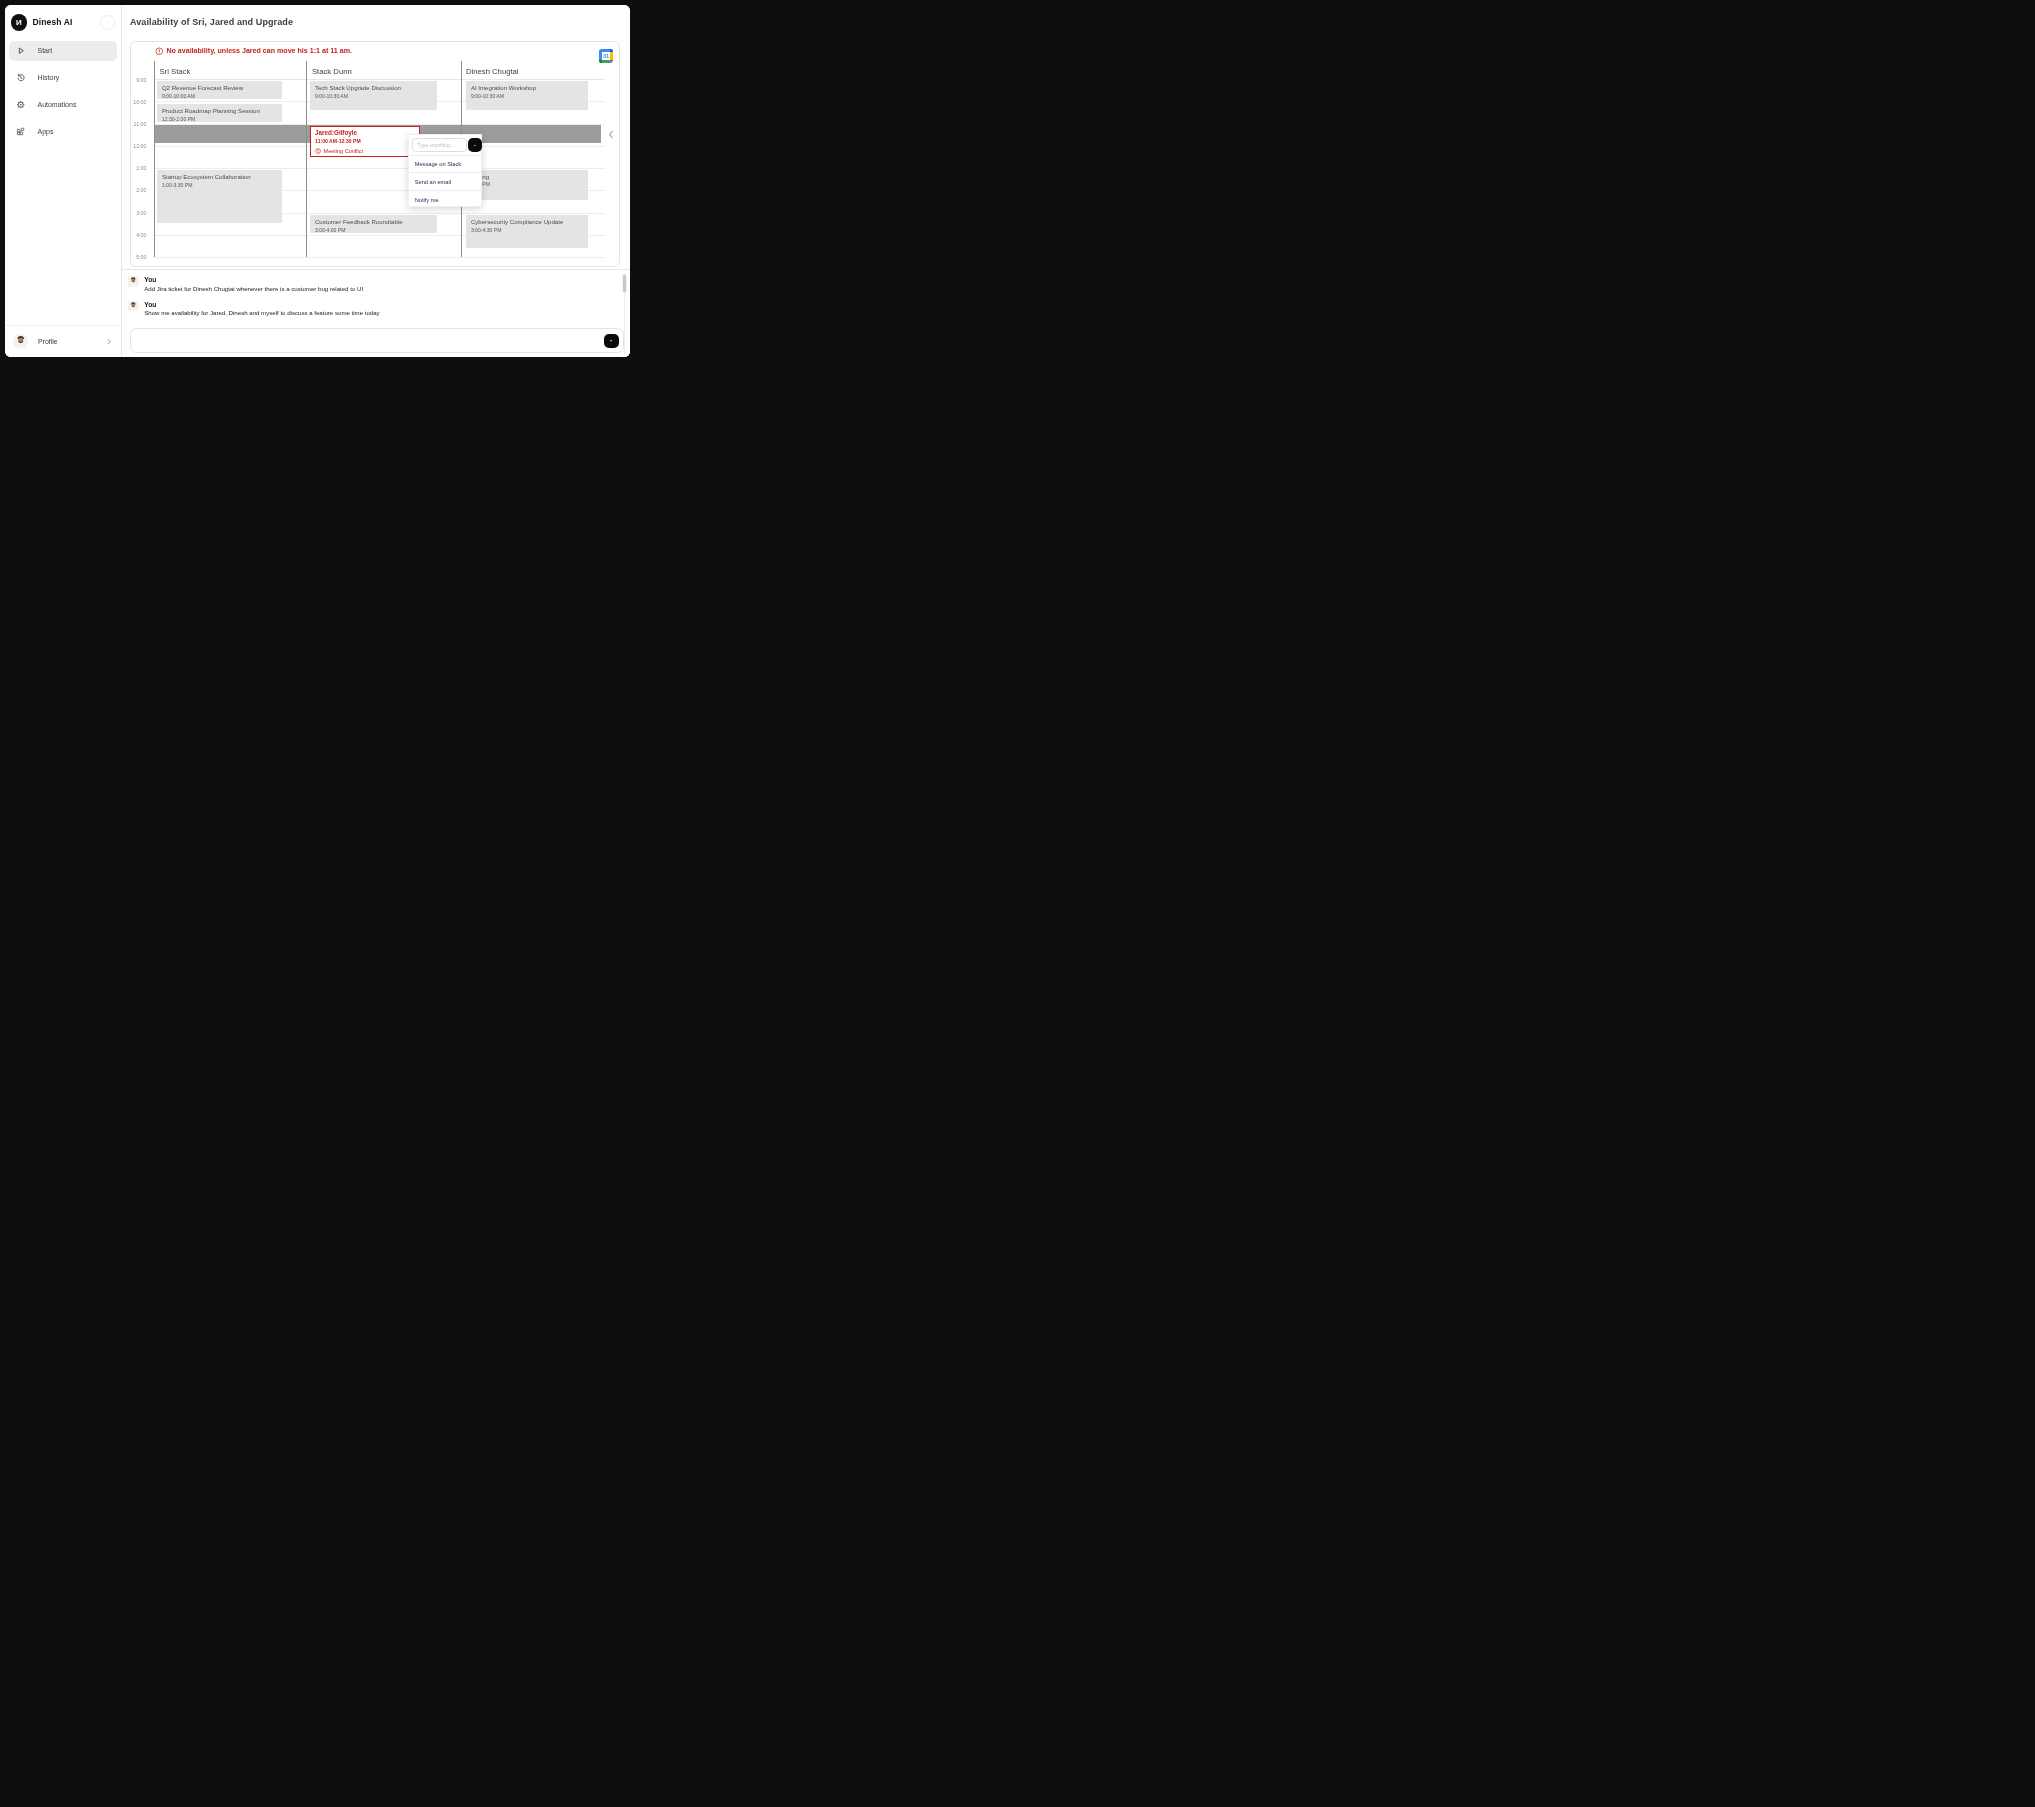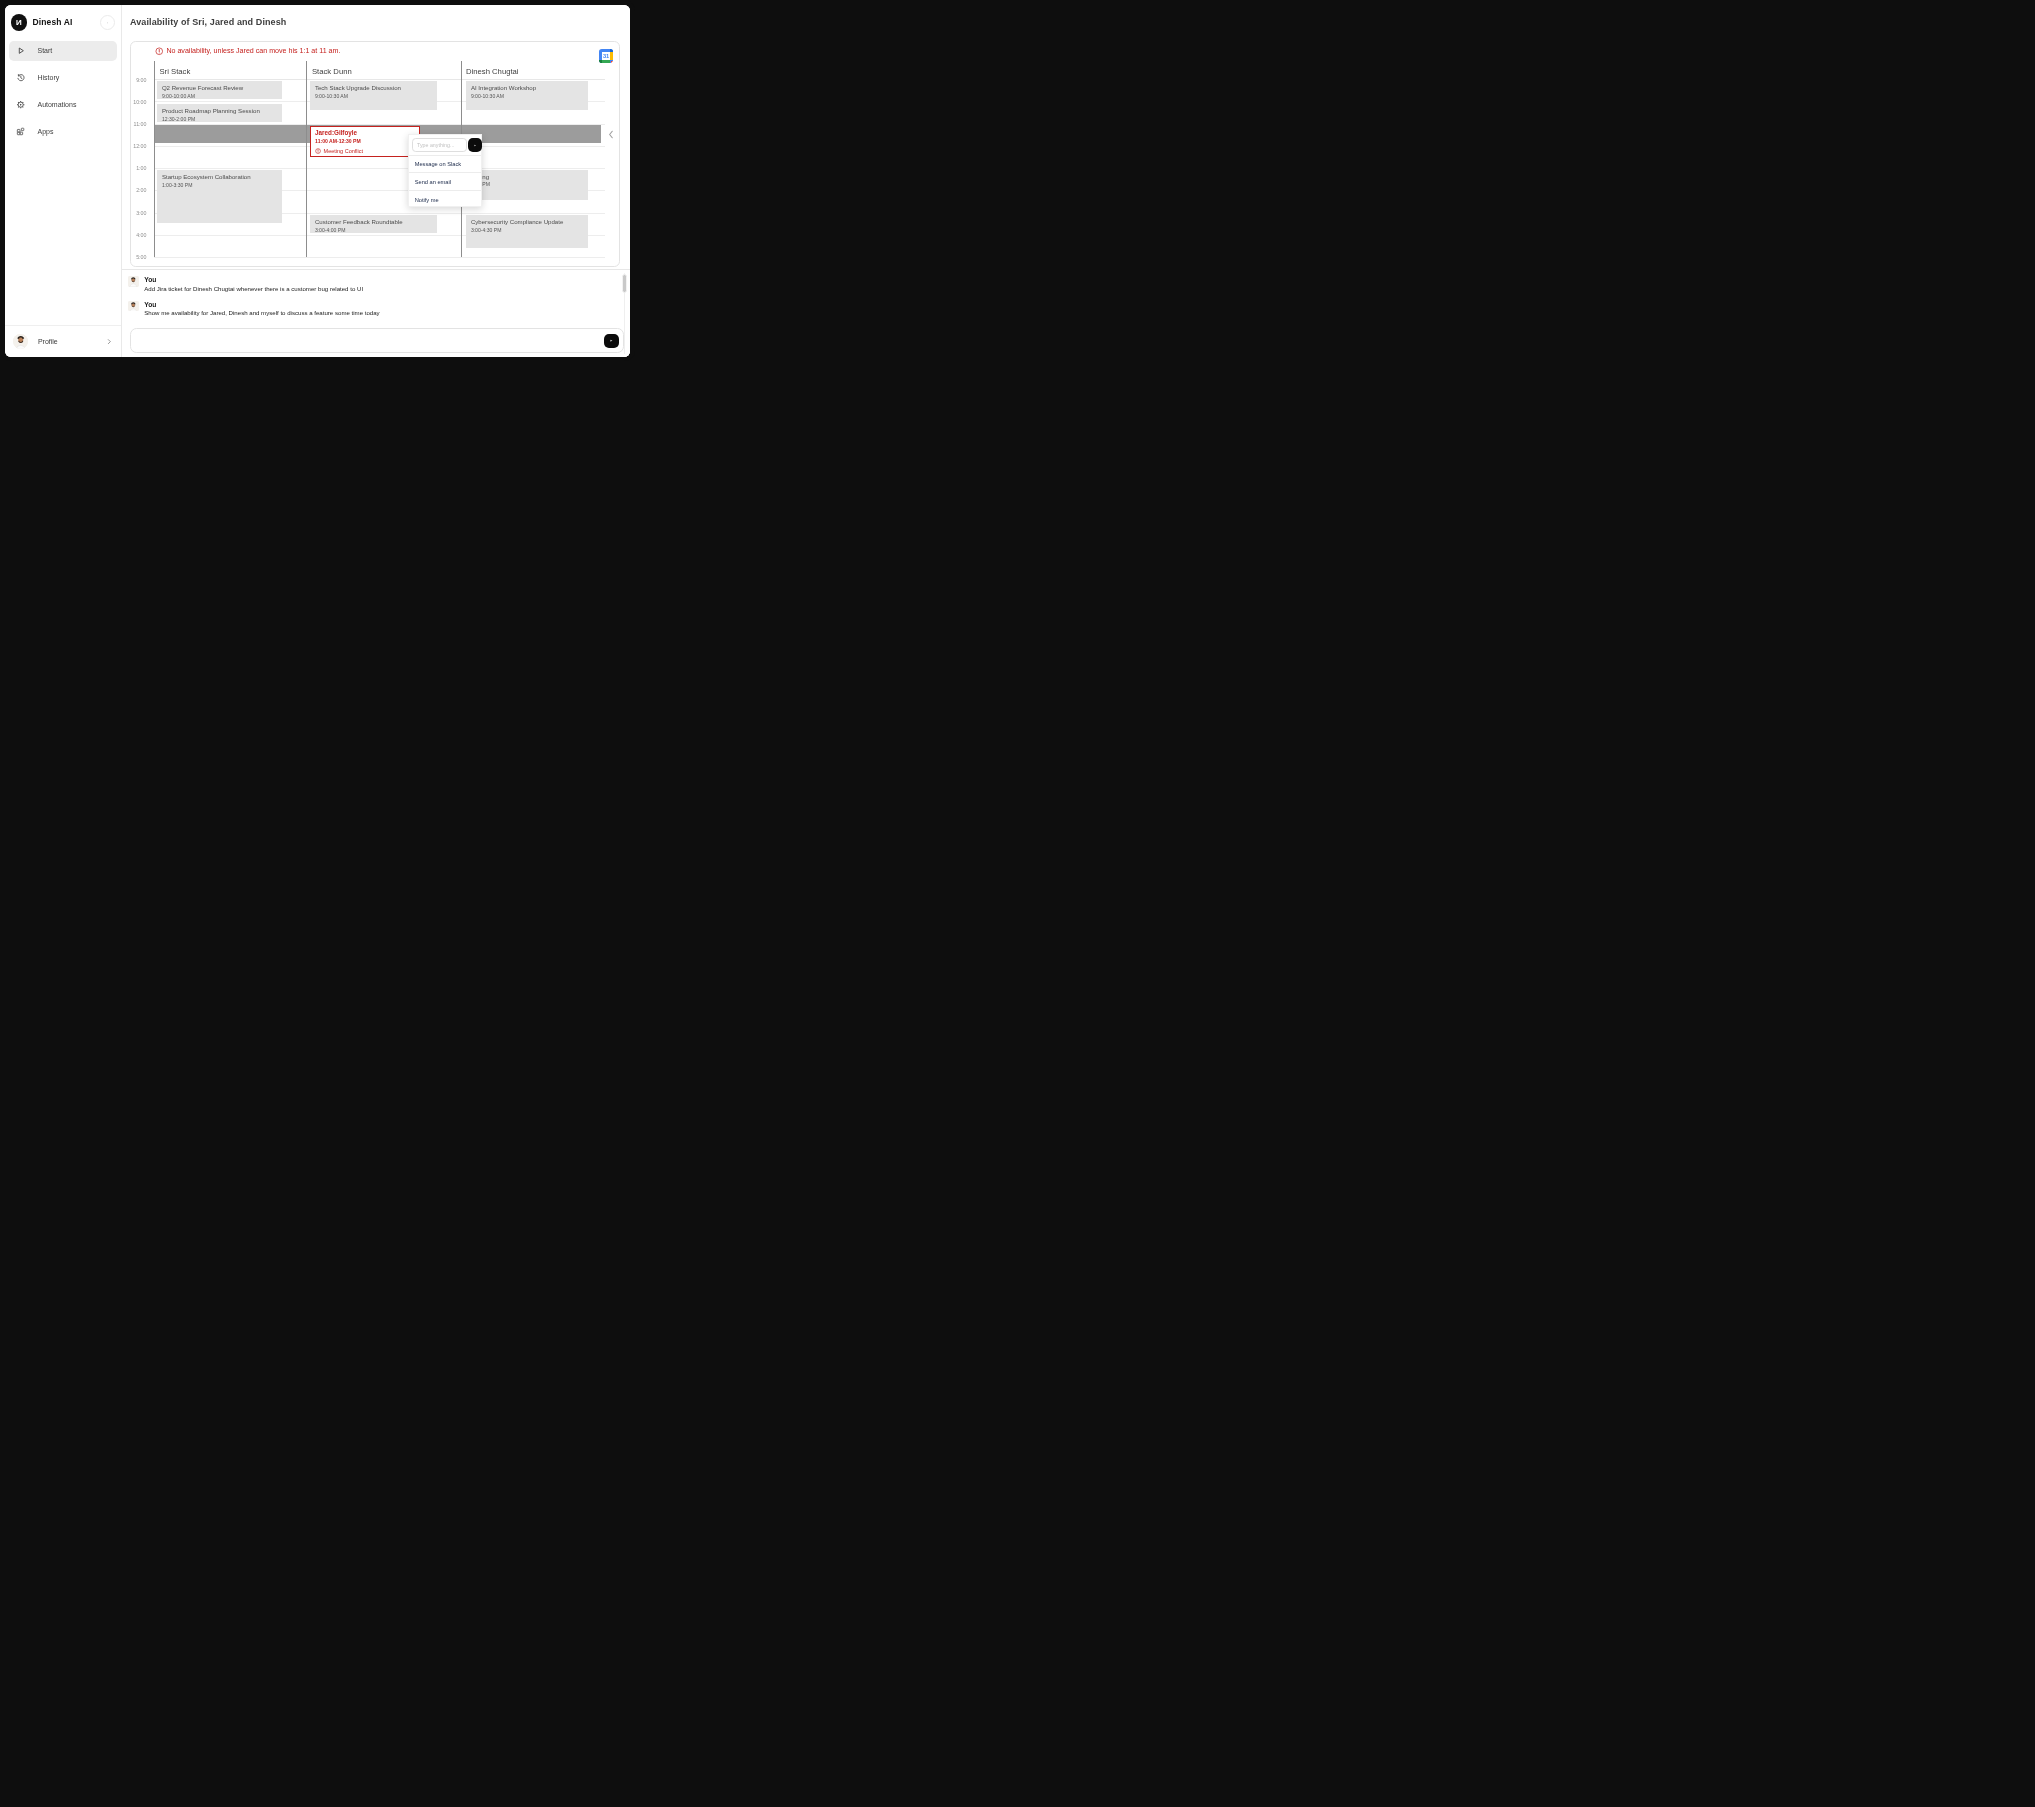--- a/index.html
+++ b/index.html
@@ -23,21 +23,21 @@
   .avatar{width:15.5px;height:15.5px;border-radius:50%;overflow:hidden;flex:0 0 auto;background:#f4f1ec;}
   .profile .plabel{margin-left:9.4px;font-size:7px;color:#3a3a3a;}
   .profile .pchev{margin-left:auto;display:flex;}
 
   
   .main{flex:1 1 auto;position:relative;background:#fff;}
   .page-title{position:absolute;left:8.1px;top:12.2px;font-size:9px;font-weight:700;color:#3e3e3e;letter-spacing:0.1px;}
 
   .card{position:absolute;left:8.1px;top:36px;width:490px;height:226px;border:0.8px solid #e3e3e3;border-radius:5.7px;background:#fff;}
   .alert{position:absolute;left:23.6px;top:5.3px;display:flex;align-items:center;gap:3.3px;}
-  .alert-text{font-size:7.1px;font-weight:400;color:#c5221f;}
+  .alert-text{font-size:7.1px;font-weight:700;color:#c5221f;}
   .gcal{position:absolute;left:468px;top:7px;width:14.2px;height:14.2px;border-radius:2.8px;border-bottom-right-radius:0;overflow:hidden;background:#4285F4;}
   .gcal .c-dkblue{position:absolute;right:0;top:0;width:20%;height:20%;background:#1967D2;}
   .gcal .c-yellow{position:absolute;right:0;top:20%;width:20%;height:60%;background:#FBBC04;}
   .gcal .c-green{position:absolute;left:20%;bottom:0;width:60%;height:20%;background:#34A853;}
   .gcal .c-dkgreen{position:absolute;left:0;bottom:0;width:20%;height:20%;background:#188038;}
   .gcal .c-white{position:absolute;left:20%;top:20%;width:60%;height:60%;background:#fff;display:flex;align-items:center;justify-content:center;font-size:5.7px;font-weight:700;color:#4285F4;}
   .gcal .c-red{position:absolute;right:0;bottom:0;width:0;height:0;border-top:2.8px solid #EA4335;border-right:2.8px solid #ffffff;}
 
   .hour-label{position:absolute;left:0;width:15.5px;text-align:right;font-size:5.3px;color:#8f8f8f;}
   .gridline{position:absolute;left:23px;width:451px;height:0.4px;background:#ededed;z-index:1;}
@@ -163,21 +163,21 @@
       <span class="plabel">Profile</span>
       <span class="pchev">
         <svg width="6.5" height="7.3" viewBox="0 0 24 24">
               <path d="M8.5 4.5 L16 12 L8.5 19.5" fill="none" stroke="#2e2e2e" stroke-width="1.8" stroke-linecap="round" stroke-linejoin="round"></path>
             </svg>
       </span>
     </div>
   </div>
 
   <div class="main">
-    <div class="page-title">Availability of Sri, Jared and Dinesh</div>
+    <div class="page-title">Availability of Sri, Jared and Upgrade</div>
 
     <div class="card">
       <div class="alert">
         <svg width="8.5" height="8.5" viewBox="0 0 24 24">
           <circle cx="12" cy="12" r="9.4" fill="none" stroke="#c5221f" stroke-width="2"></circle>
           <line x1="12" y1="6.8" x2="12" y2="13.4" stroke="#c5221f" stroke-width="2.2" stroke-linecap="round"></line>
           <circle cx="12" cy="16.8" r="1.3" fill="#c5221f"></circle>
         </svg>
         <span class="alert-text">No availability, unless Jared can move his 1:1 at 11 am.</span>
       </div>

